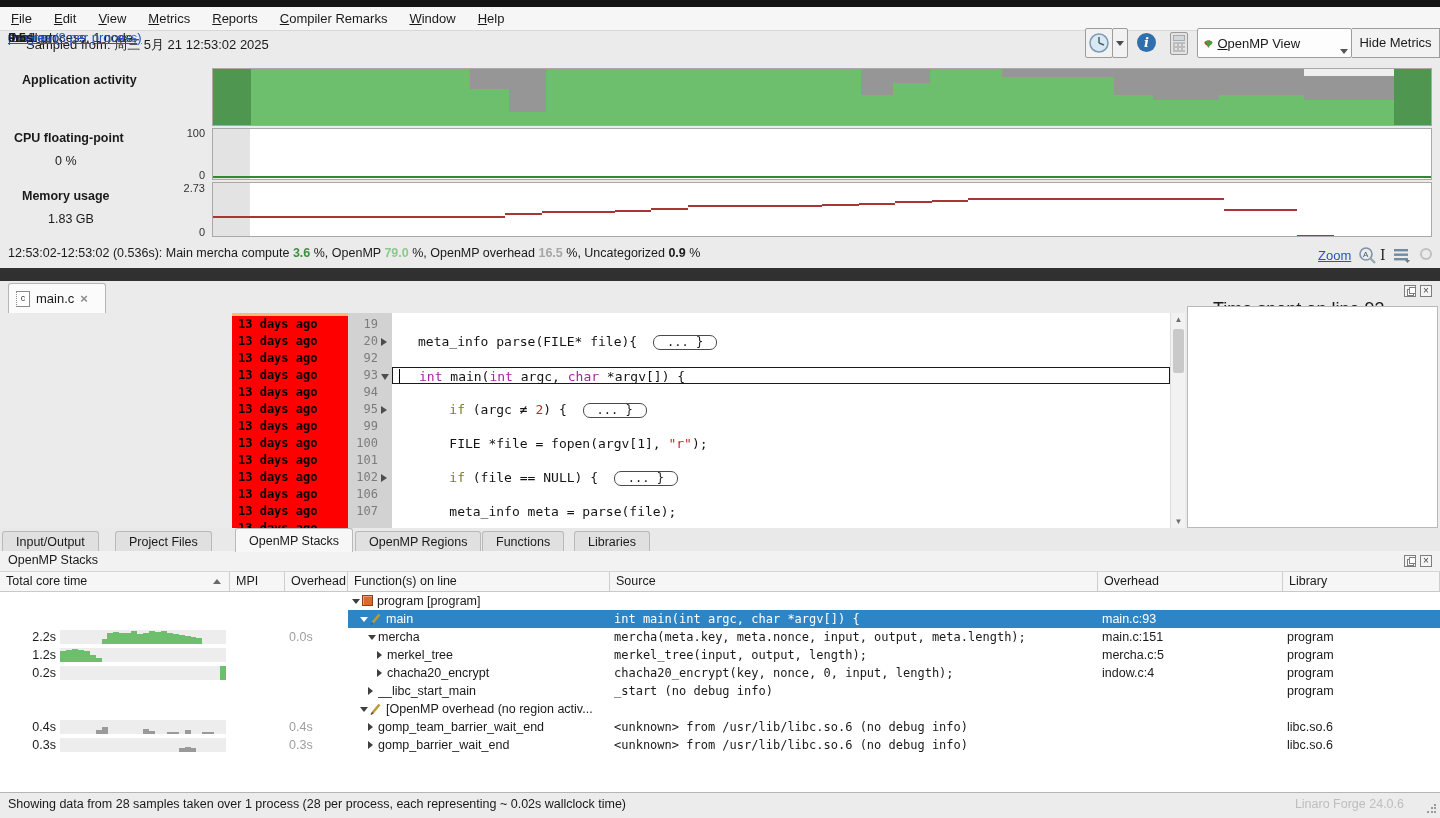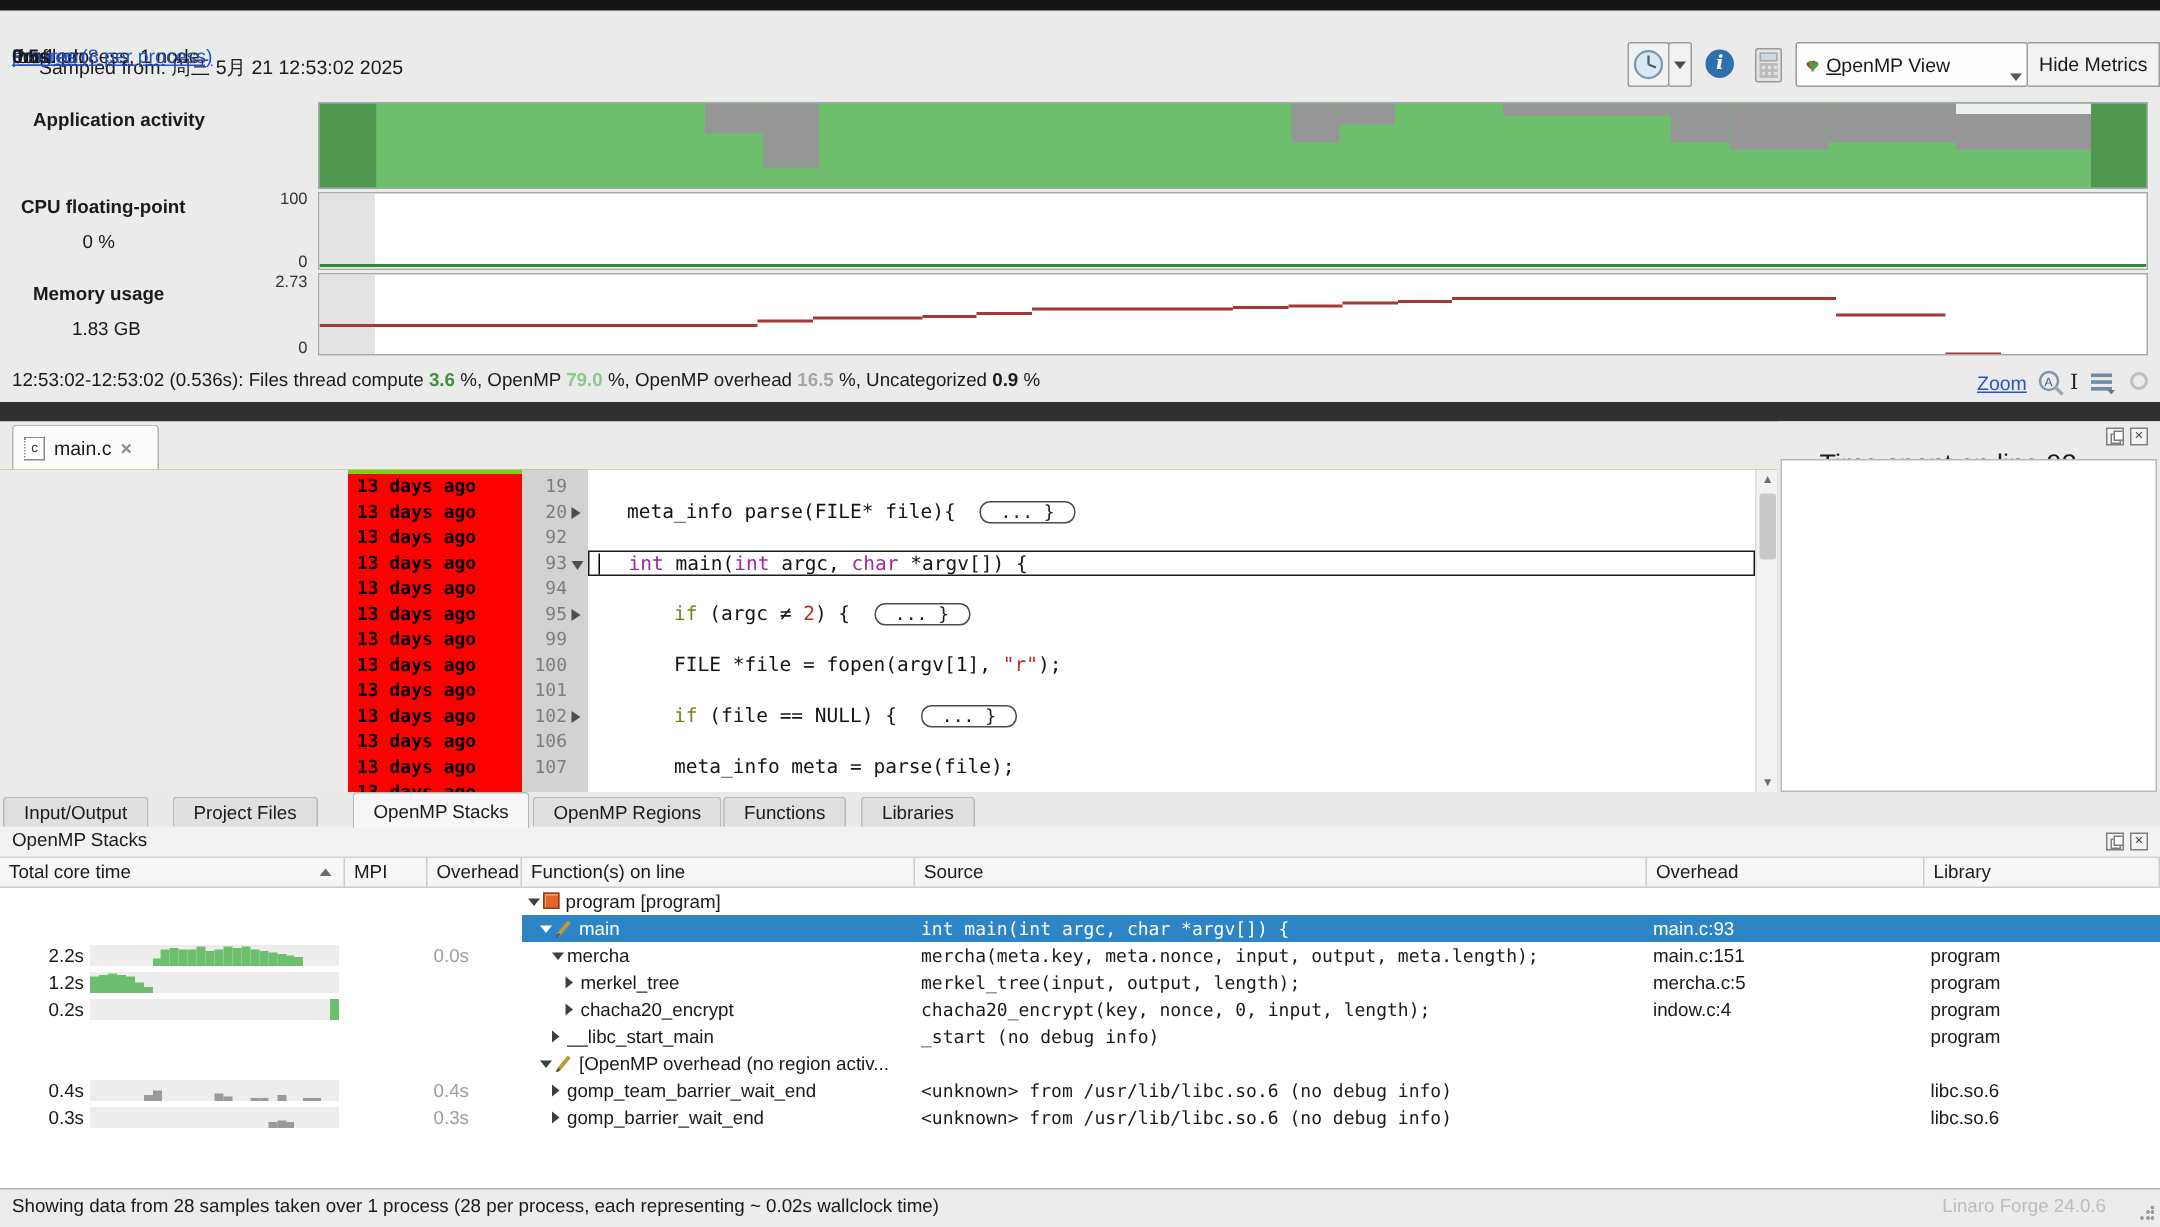--- a/index.html
+++ b/index.html
@@ -69,21 +69,21 @@
   #codesection{left:0;top:281px;width:1440px;height:247px;background:#ebebeb;}
   #tabbar{position:absolute;left:0;top:0;width:1185px;height:32px;border-bottom:1px solid #c9c9c9;}
   #tab-main{position:absolute;left:8px;top:2px;width:98px;height:30px;background:#fbfbfb;
             border:1px solid #b5b5b5;border-bottom:none;border-radius:3px 3px 0 0;
             display:flex;align-items:center;padding-left:7px;box-sizing:border-box;}
   #cfile-icon{width:12px;height:14px;background:#fff;border:1px solid #8a8a8a;border-left:1px dotted #8a8a8a;
               font-size:9px;line-height:13px;text-align:center;color:#333;}
   #tab-main .lbl{margin:0 6px 0 6px;}
   .closex{color:#8c8c8c;font-weight:bold;font-size:13px;line-height:1;}
 
-  #editor{position:absolute;left:0;top:32px;width:1185px;height:215px;background:#84cc16;overflow:hidden;}
+  #editor{position:absolute;left:0;top:32px;width:1185px;height:215px;background:#fdba74;overflow:hidden;}
   #ed-left{position:absolute;left:0;top:0;width:232px;height:100%;background:#ebebeb;}
   #ed-vcs{position:absolute;left:232px;top:3px;width:116px;height:100%;background:#ff0000;}
   .vcs-row{height:17px;line-height:17px;color:#000;font-family:"DejaVu Sans Mono",monospace;font-size:12px;font-weight:bold;padding-left:6px;white-space:pre;}
   #ed-nums{position:absolute;left:348px;top:0;width:44px;height:100%;background:#d2d2d2;}
   .num-row{position:absolute;left:0;width:30px;height:17px;line-height:17px;text-align:right;
            color:#7c7c7c;font-family:"DejaVu Sans Mono",monospace;font-size:12px;}
   .foldarrow{position:absolute;left:33px;width:9px;height:17px;}
   .tri-closed{margin-top:5px;width:0;height:0;border-top:4px solid transparent;border-bottom:4px solid transparent;border-left:6px solid #4d4d4d;}
   .tri-open{margin-top:7px;width:0;height:0;border-left:4px solid transparent;border-right:4px solid transparent;border-top:6px solid #4d4d4d;}
   #ed-code{position:absolute;left:392px;top:0;width:778px;height:100%;background:#fff;
@@ -153,20 +153,30 @@
                    radial-gradient(circle at 9px 1px,#9a9a9a 1px,transparent 1.5px);}
   svg{display:block;}
 </style>
 </head>
 <body>
 
 <div id="root">
 
   <div id="titlebar" class="abs"></div>
 
+  <div id="menubar" class="abs">
+      <div class="menu-item"><u>F</u>ile</div>
+      <div class="menu-item"><u>E</u>dit</div>
+      <div class="menu-item"><u>V</u>iew</div>
+      <div class="menu-item"><u>M</u>etrics</div>
+      <div class="menu-item"><u>R</u>eports</div>
+      <div class="menu-item"><u>C</u>ompiler Remarks</div>
+      <div class="menu-item"><u>W</u>indow</div>
+      <div class="menu-item"><u>H</u>elp</div>
+    </div>
 
   <div id="profilebar" class="abs">
     <span id="profile-text">
         <span class="seg">Profiled: </span>
         <span class="seg link">program</span>
         <span class="seg"> on 1 process, 1 node, </span>
         <span class="seg link">8 cores (8 per process)</span>
         <span class="seg"> for </span>
         <span class="seg b">0.5s</span>
       </span>
@@ -257,21 +267,21 @@
       <div style="position: absolute; left: 39%; width: 11%; top: 42.1245%; height: 2px; background: rgb(168, 54, 54);"></div>
       <div style="position: absolute; left: 50%; width: 3%; top: 39.1941%; height: 2px; background: rgb(168, 54, 54);"></div>
       <div style="position: absolute; left: 53%; width: 3%; top: 36.9963%; height: 2px; background: rgb(168, 54, 54);"></div>
       <div style="position: absolute; left: 56%; width: 3%; top: 34.7985%; height: 2px; background: rgb(168, 54, 54);"></div>
       <div style="position: absolute; left: 59%; width: 3%; top: 32.6007%; height: 2px; background: rgb(168, 54, 54);"></div>
       <div style="position: absolute; left: 62%; width: 21%; top: 28.5714%; height: 2px; background: rgb(168, 54, 54);"></div>
       <div style="position: absolute; left: 83%; width: 6%; top: 48.7179%; height: 2px; background: rgb(168, 54, 54);"></div>
       <div style="position: absolute; left: 89%; width: 3%; top: 98.1685%; height: 2px; background: rgb(168, 54, 54);"></div>
     </div>
 
-  <div id="summaryline" class="abs"><span class="">12:53:02-12:53:02 (0.536s): Files thread compute </span><span class="sum-green-dark">3.6</span><span class=""> %, OpenMP </span><span class="sum-green-light">79.0</span><span class=""> %, OpenMP overhead </span><span class="sum-gray">16.5</span><span class=""> %, Uncategorized </span><span class="sum-bold">0.9</span><span class=""> %</span></div>
+  <div id="summaryline" class="abs"><span class="">12:53:02-12:53:02 (0.536s): Main mercha compute </span><span class="sum-green-dark">3.6</span><span class=""> %, OpenMP </span><span class="sum-green-light">79.0</span><span class=""> %, OpenMP overhead </span><span class="sum-gray">16.5</span><span class=""> %, Uncategorized </span><span class="sum-bold">0.9</span><span class=""> %</span></div>
 
   <div id="zoomtools" class="abs">
     <span class="link" style="position:absolute;left:0;top:4px;">Zoom</span>
     <svg style="position:absolute;left:40px;top:2px;" width="20" height="20" viewBox="0 0 20 20">
       <circle cx="8" cy="8" r="6" fill="none" stroke="#7d93ab" stroke-width="1.6"></circle>
       <text x="5" y="11" font-size="8" fill="#456">A</text>
       <line x1="12" y1="12" x2="17" y2="17" stroke="#9aa7b5" stroke-width="2.4"></line>
     </svg>
     <span style="position:absolute;left:62px;top:3px;font-family:'DejaVu Serif',serif;font-size:14px;color:#222;">I</span>
     <svg style="position:absolute;left:76px;top:4px;" width="18" height="15" viewBox="0 0 18 15">

